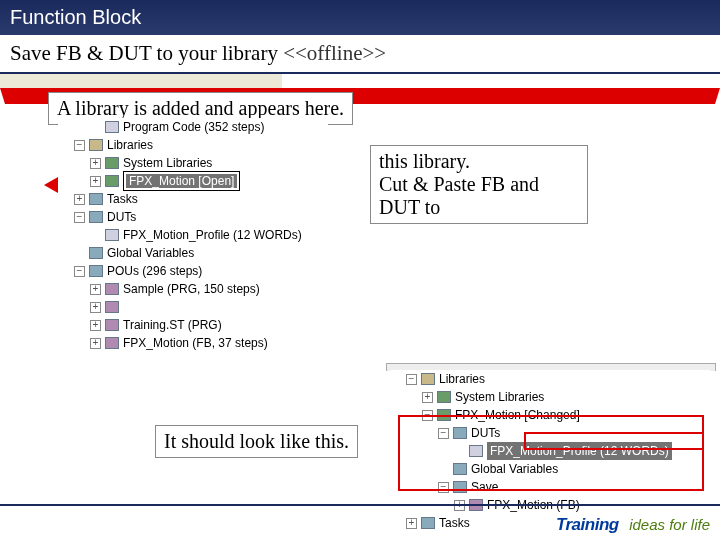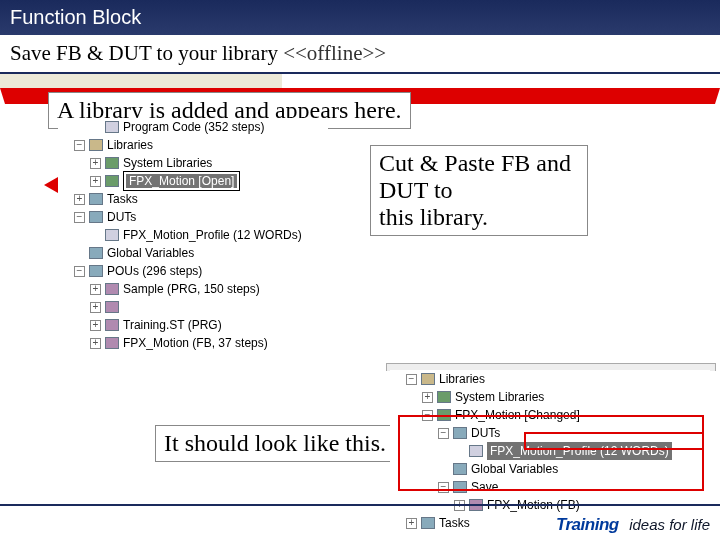--- a/index.html
+++ b/index.html
@@ -1,20 +1,20 @@
 <!DOCTYPE html>
 <html><head>
 <meta charset="utf-8">
 <style>
   * { box-sizing: border-box; margin: 0; padding: 0; }
   body { width: 720px; height: 540px; font-family: Arial, sans-serif; background: #fff; position: relative; overflow: hidden; }
   .titlebar { background: linear-gradient(#1a2a5c, #2a3a6c); color: #fff; font-weight: normal; font-size: 20px; padding: 6px 10px; }
   .subtitle { font-family: "Times New Roman", serif; font-size: 21px; padding: 6px 10px; border-bottom: 2px solid #1a2a5c; }
   .subtitle .off { color: #333; text-align: center; }
-  .annot { position: absolute; border: 1px solid #888; background: #fff; font-family: "Times New Roman", serif; font-size: 24px; padding: 4px 8px; }
+  .annot { position: absolute; border: 1px solid #888; background: #fff; font-family: "Times New Roman", serif; font-size: 20px; padding: 4px 8px; }
   .tree { position: absolute; background: #fff; font-family: "MS PGothic", sans-serif; font-size: 12px; line-height: 1.5; }
   .t1 { left: 58px; top: 118px; width: 270px; }
   .t2 { left: 390px; top: 370px; width: 320px; }
   .row { position: relative; white-space: nowrap; display:flex; align-items:center; height:18px; }
   .ind1 { padding-left: 16px; }
   .ind2 { padding-left: 32px; text-align: center; }
   .ind3 { padding-left: 48px; }
   .ind4 { padding-left: 64px; }
   .exp { display:inline-flex; width:11px; height:11px; border:1px solid #888; align-items:center; justify-content:center; font-size:10px; line-height:1; margin-right:4px; color:#555; background:#fff;}
   .noexp { display:inline-block; width:15px; }
@@ -26,43 +26,43 @@
   .sel { background:#737373; color:#fff; padding:0 3px; }
   .blackbox { border:1px solid #000; padding:0 2px; }
   .clip1 { left:48px; top:114px; width:282px; height:14px; background:#ece9d8; border-bottom:none;}
   .arr1 { left:128px; top:149px; border-left:5px solid transparent; border-right:5px solid transparent; border-top:16px solid #d00; }
   .arr2line { position:absolute; left:52px; top:183px; width:60px; height:4px; background:#d00; }
   .arr2head { position:absolute; left:44px; top:177px; border-top:8px solid transparent; border-bottom:8px solid transparent; border-right:14px solid #d00; }
   .arr2v { position:absolute; left:108px; top:183px; width:4px; height:90px; background:#d00; }
   .bottomsep { position:absolute; left:0; bottom:34px; width:720px; height:2px; background:#1a2a5c; }
   .logo { position:absolute; right:10px; bottom:5px; font-family:Arial,sans-serif; }
   .logo .pana { color:#003a9c; font-weight:bold; font-size:17px; font-style:italic; letter-spacing:-0.5px;}
-  .logo .ideas { color:#0f172a; font-size:15px; font-style:italic; margin-left:6px; }
+  .logo .ideas { color:#4d7c0f; font-size:15px; font-style:italic; margin-left:6px; }
   .redbox { position:absolute; border:2px solid #d00; }
   .rb1 { left:398px; top:415px; width:306px; height:76px; }
   .rb2 { left:524px; top:432px; width:180px; height:18px; }
   .clip2 { position:absolute; left:386px; top:363px; width:330px; height:8px; background:#eee; border:1px solid #aaa; border-bottom:none;}
 </style>
 </head>
 <body>
 
 <div class="titlebar">
   <span>Function Block</span>
 </div>
 <div class="subtitle">
   <span>Save FB &amp; DUT to your library  </span><span class="off">&lt;&lt;offline&gt;&gt;</span>
 </div>
 
 <div class="annot" style="left:48px; top:92px;">
   <span>A library is added and appears here.</span>
 </div>
 
 <div class="annot" style="left:370px; top:145px; width:218px;">
+  <div>this library.</div>
   <div>Cut &amp; Paste FB and DUT to</div>
-  <div>this library.</div>
 </div>
 
 <div class="annot" style="left:155px; top:425px;">
   <span>It should look like this.</span>
 </div>
 
 <div class="clip1"></div>
 
 <div class="arr1"></div>
 <div class="arr2line"></div>

